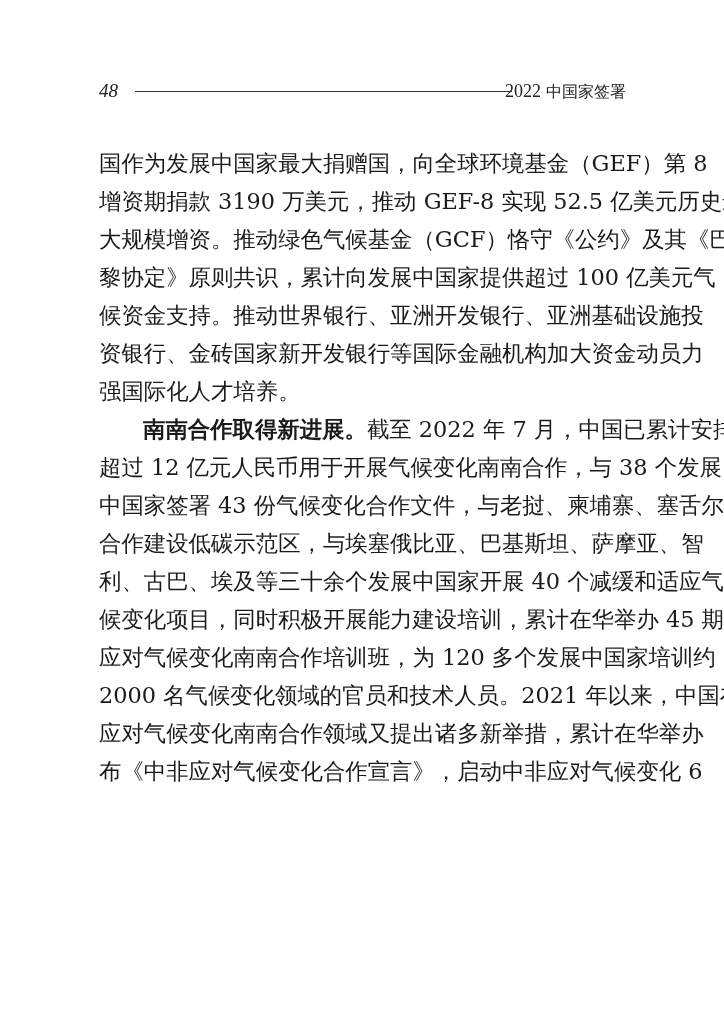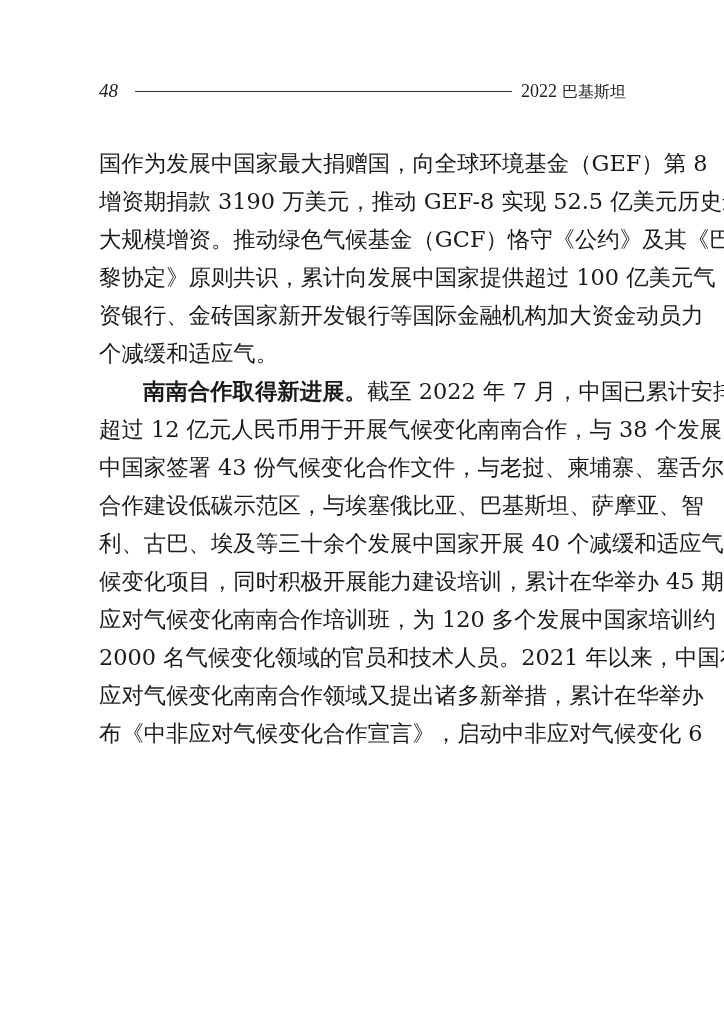--- a/index.html
+++ b/index.html
@@ -15,31 +15,32 @@
   .line.indent { padding-left: 44px; }
   .bold-lead { font-family: Liberation Mono, monospace; font-weight: bold; }
   .para { display: block; }
 </style>
 </head>
 <body>
 
 <div class="header">
   <span class="page-num">48</span>
   <div class="rule"></div>
-  <span class="running-title"><span class="yr">2022</span><span> 巴基斯坦</span></span>
+  <span class="running-title"><span class="yr">2022</span><span> 中国家签署</span></span>
 </div>
 
 <div class="body">
   <div class="para">
     <span class="line">国作为发展中国家最大捐赠国，向全球环境基金（GEF）第 8</span>
     <span class="line">增资期捐款 3190 万美元，推动 GEF-8 实现 52.5 亿美元历史最</span>
     <span class="line">大规模增资。推动绿色气候基金（GCF）恪守《公约》及其《巴</span>
     <span class="line">黎协定》原则共识，累计向发展中国家提供超过 100 亿美元气</span>
+    <span class="line">候资金支持。推动世界银行、亚洲开发银行、亚洲基础设施投</span>
     <span class="line">资银行、金砖国家新开发银行等国际金融机构加大资金动员力</span>
-    <span class="line last">个减缓和适应气。</span>
+    <span class="line last">强国际化人才培养。</span>
   </div>
   <div class="para">
     <span class="line indent"><span class="bold-lead">南南合作取得新进展。</span><span>截至 2022 年 7 月，中国已累计安排</span></span>
     <span class="line">超过 12 亿元人民币用于开展气候变化南南合作，与 38 个发展</span>
     <span class="line">中国家签署 43 份气候变化合作文件，与老挝、柬埔寨、塞舌尔</span>
     <span class="line">合作建设低碳示范区，与埃塞俄比亚、巴基斯坦、萨摩亚、智</span>
     <span class="line">利、古巴、埃及等三十余个发展中国家开展 40 个减缓和适应气</span>
     <span class="line">候变化项目，同时积极开展能力建设培训，累计在华举办 45 期</span>
     <span class="line">应对气候变化南南合作培训班，为 120 多个发展中国家培训约</span>
     <span class="line">2000 名气候变化领域的官员和技术人员。2021 年以来，中国在</span>

